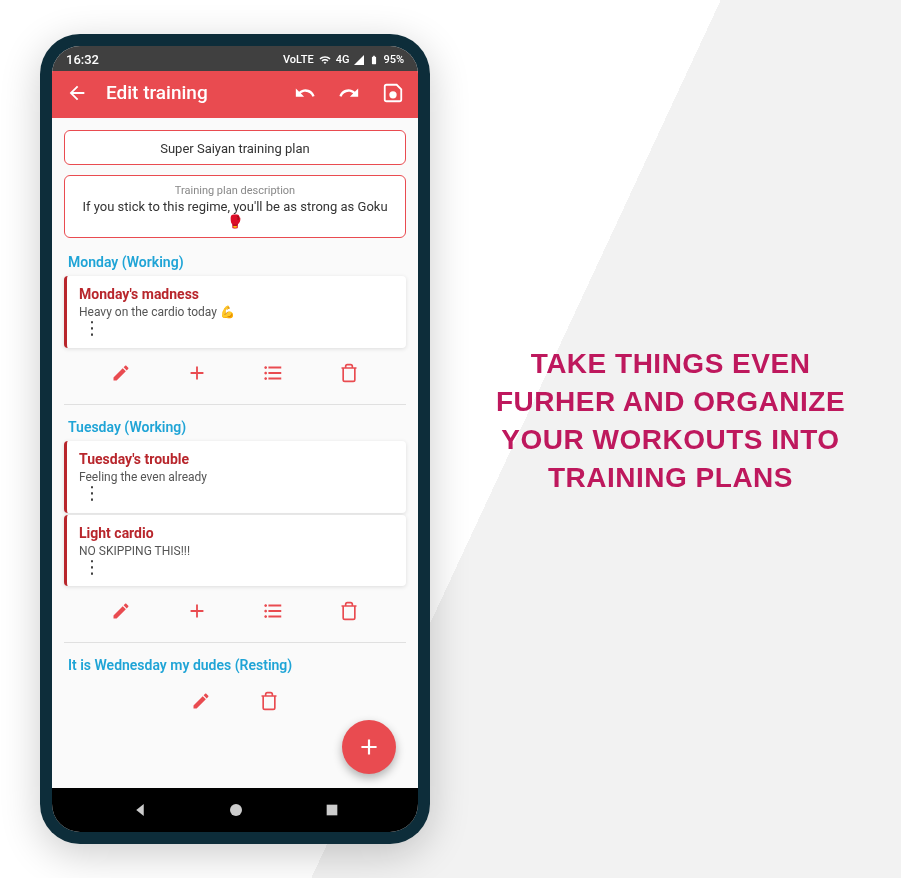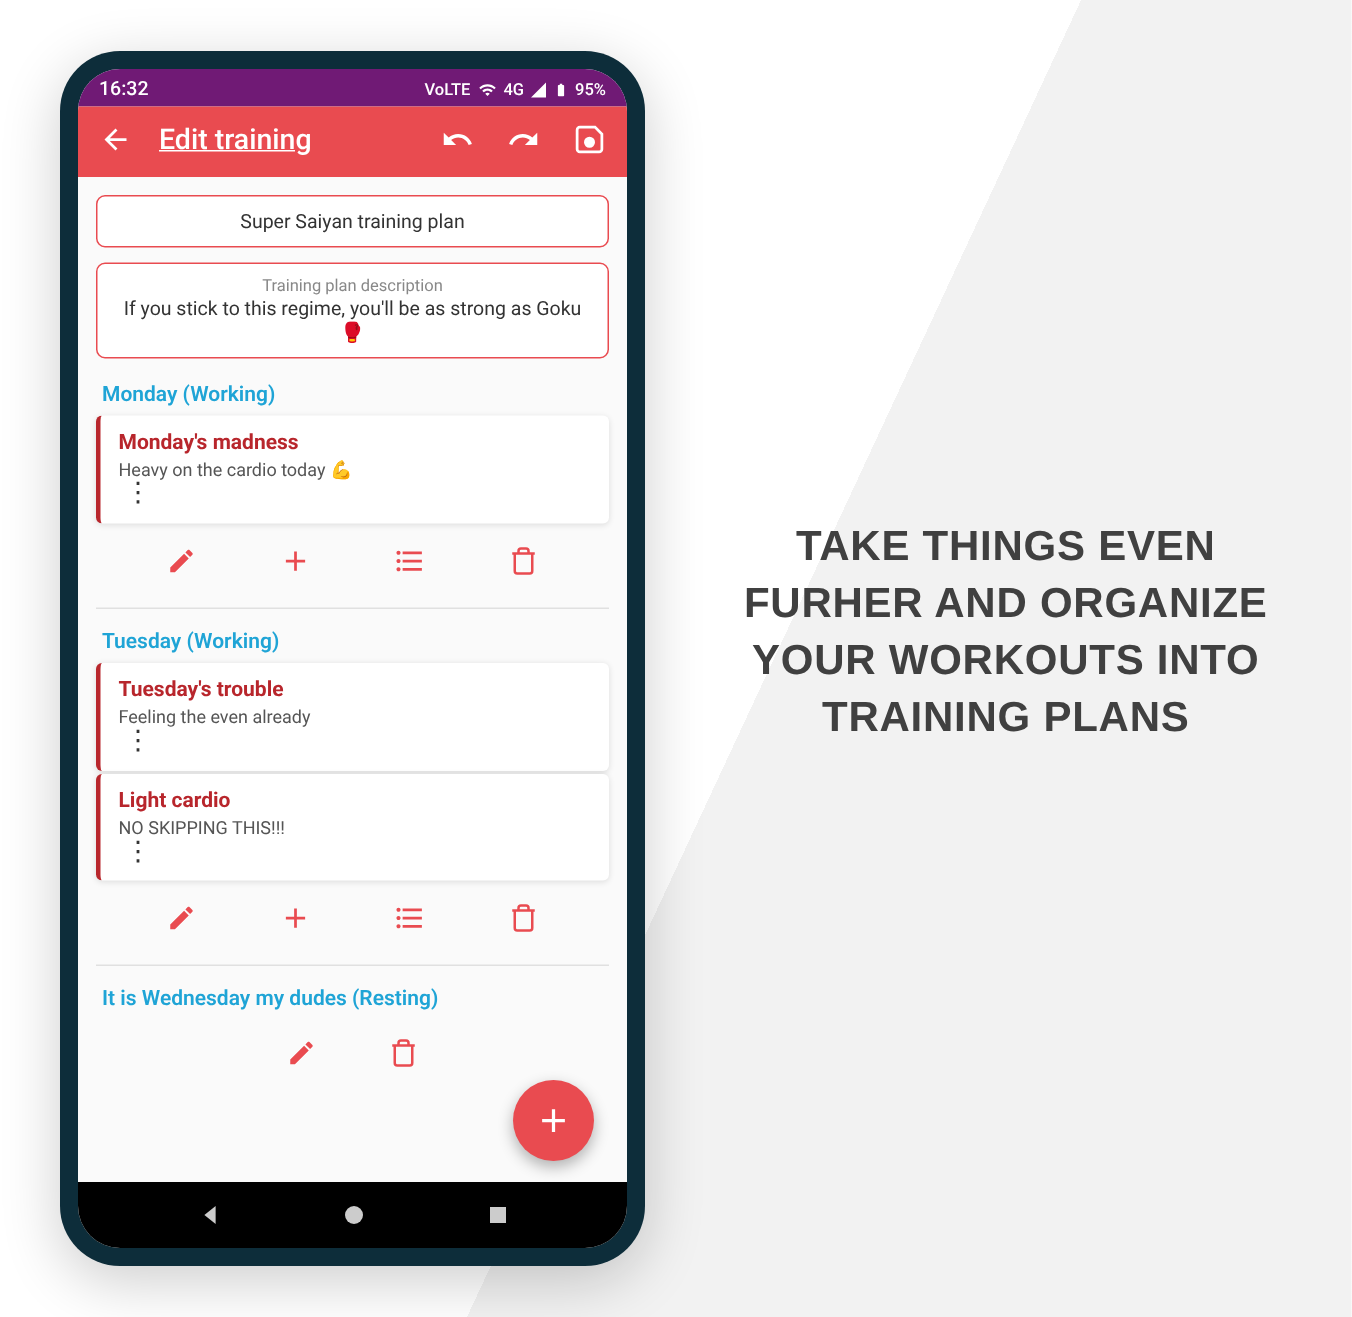--- a/index.html
+++ b/index.html
@@ -26,39 +26,39 @@
   width: 100%;
   height: 100%;
   background: #fff;
   border-radius: 28px;
   overflow: hidden;
   display: flex;
   flex-direction: column;
   position: relative;
 }
 .status-bar {
-  background: #701a75;
+  background: #404040;
   color: #fff;
   display: flex;
   justify-content: space-between;
   align-items: center;
   padding: 6px 14px 4px;
   font-size: 13px;
   font-weight: 500;
 }
 .status-right { display: flex; align-items: center; gap: 4px; font-size: 11px; }
 .app-bar {
   background: #e94b50;
   color: #fff;
   display: flex;
   align-items: center;
   padding: 10px 14px 14px;
   gap: 18px;
 }
-.app-bar-title { font-size: 19px; font-weight: 500; flex: 1; text-decoration: underline; }
+.app-bar-title { font-size: 19px; font-weight: 500; flex: 1; }
 .app-bar-icons { display: flex; gap: 22px; align-items: center; }
 .icon-btn { cursor: pointer; }
 .content {
   flex: 1;
   overflow-y: auto;
   padding: 12px;
   background: #fafafa;
 }
 .input-box {
   border: 1.5px solid #e94b50;
@@ -120,21 +120,21 @@
   display: flex;
   justify-content: space-evenly;
   align-items: center;
 }
 .nav-btn { color: #ccc; cursor: pointer; }
 .marketing {
   flex: 1;
   text-align: center;
   font-family: "Arial Black", Arial, sans-serif;
   font-weight: 900;
-  color: #404040;
+  color: #be185d;
   font-size: 28px;
   line-height: 1.35;
   text-transform: uppercase;
   letter-spacing: 0.5px;
 }
 .marketing p { margin-bottom: 36px; }
 svg { display: block; }
 </style>
 </head>
 <body>

